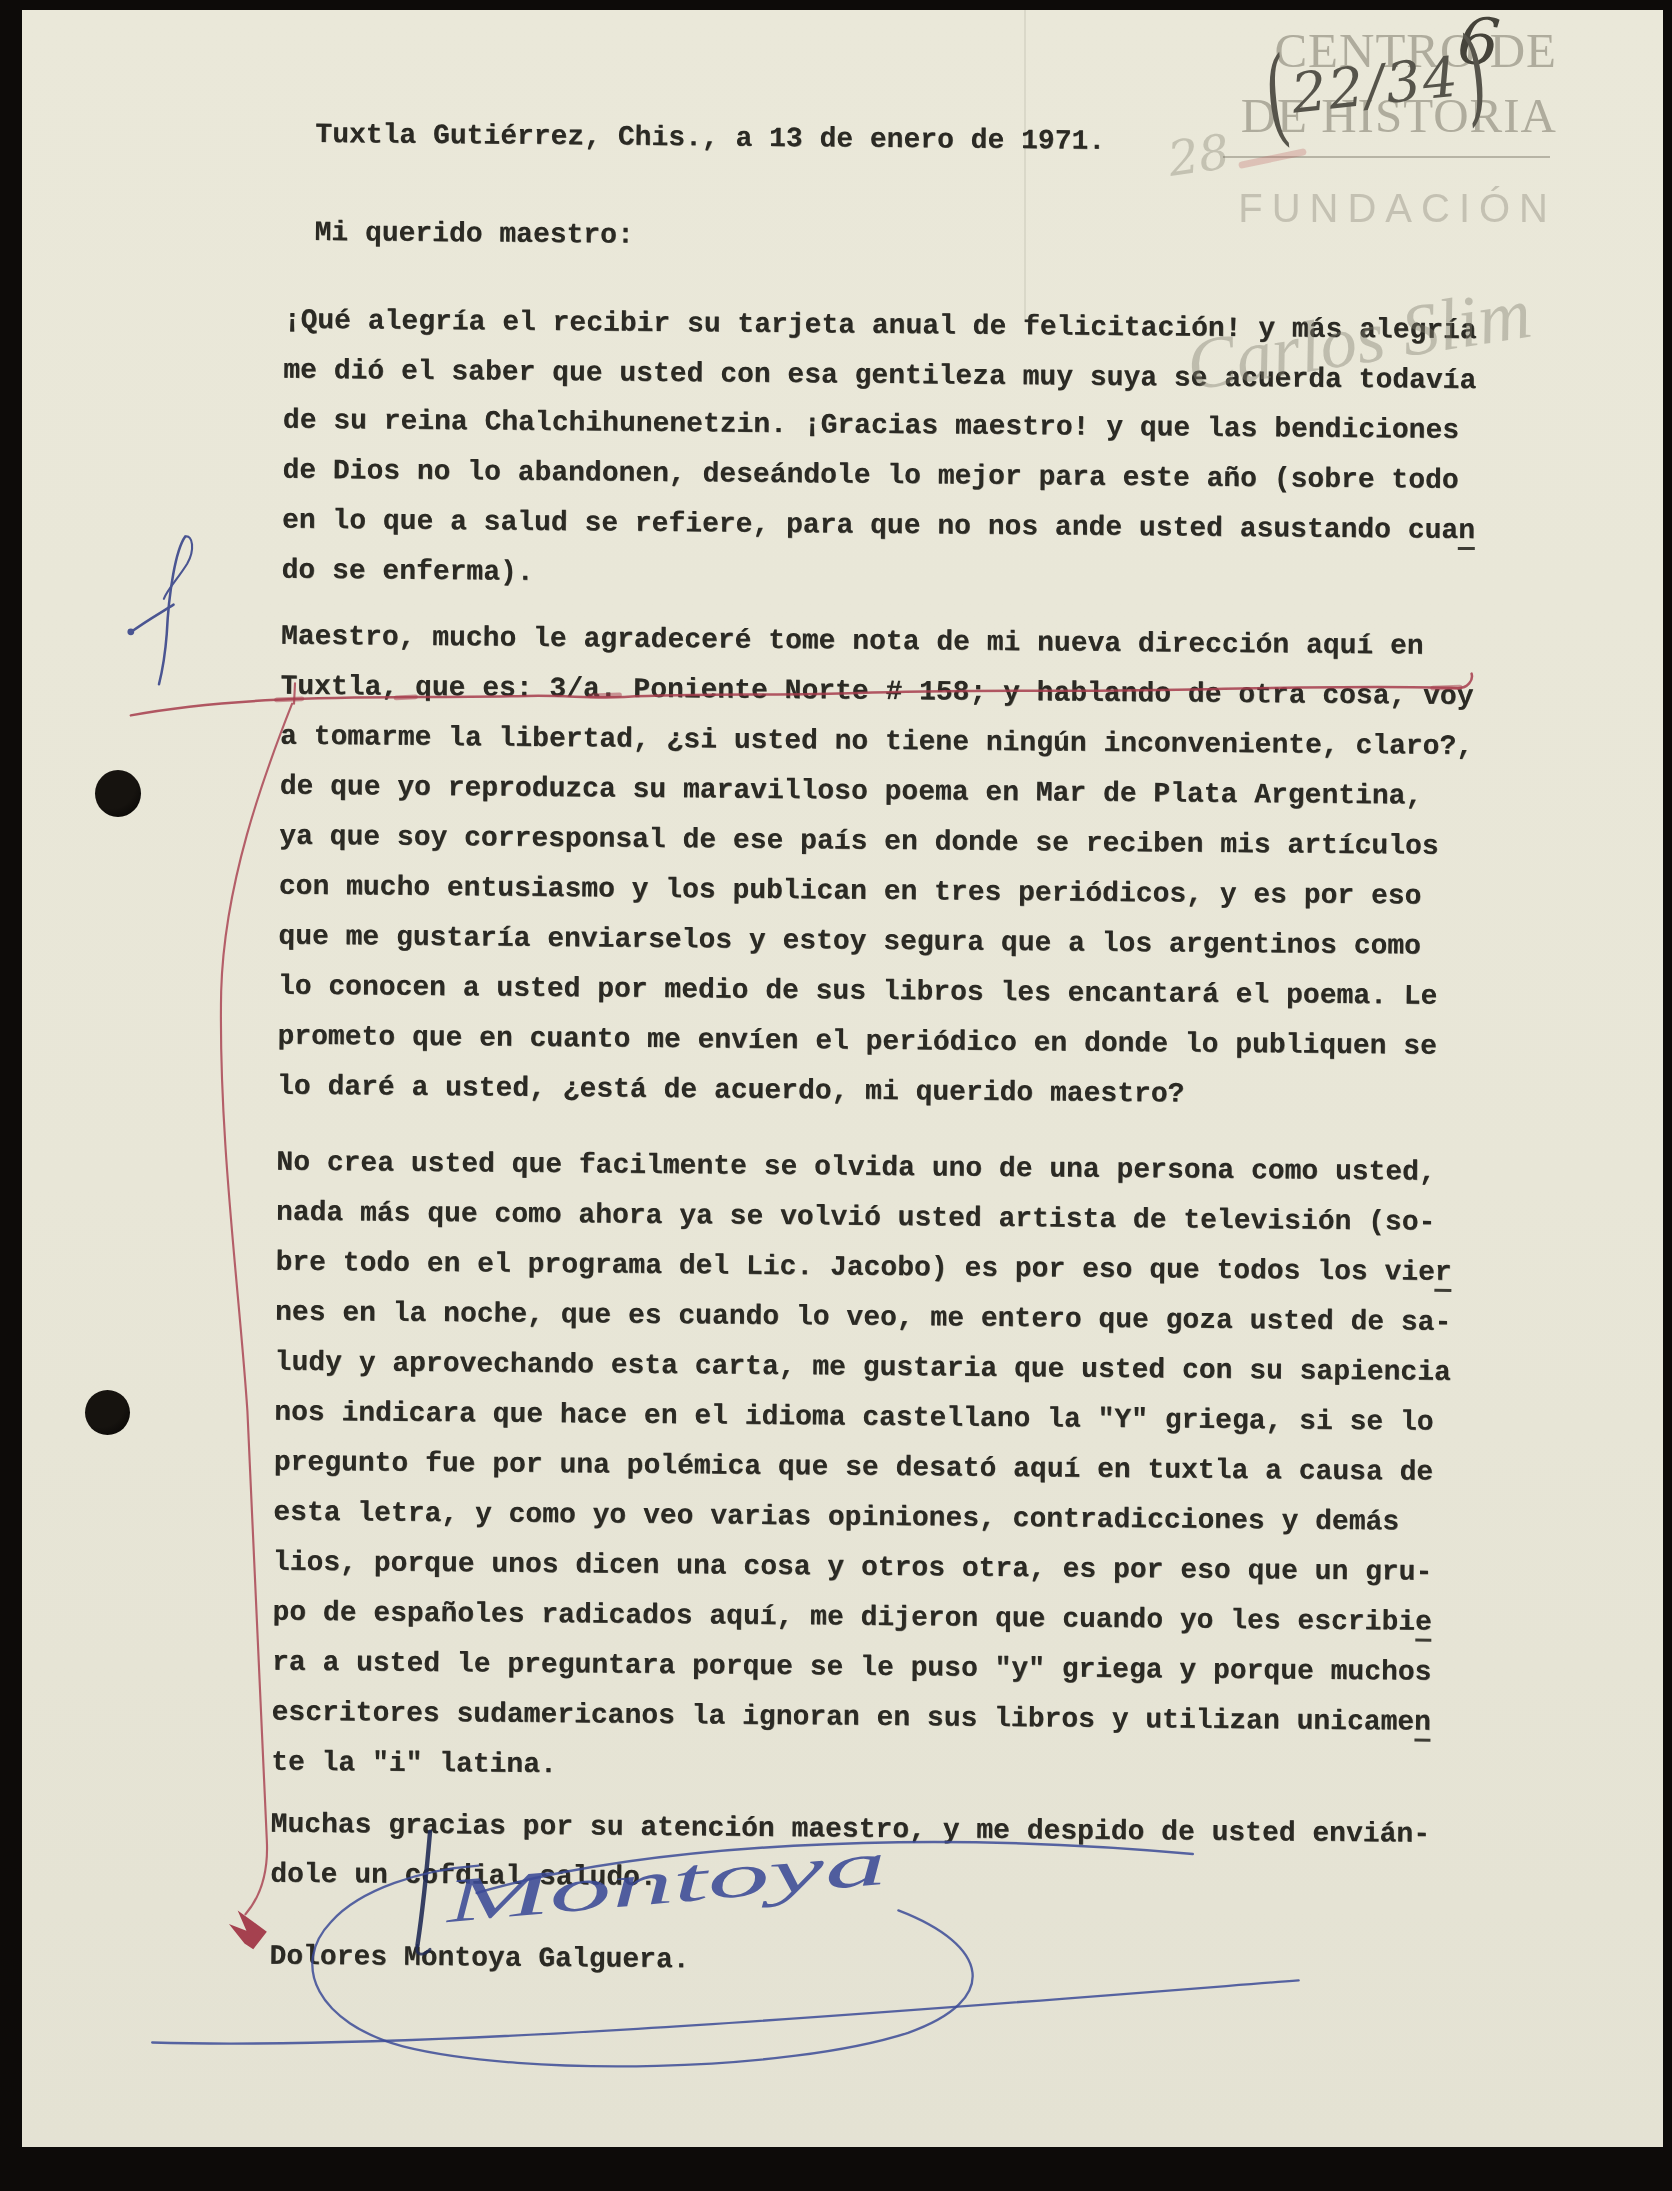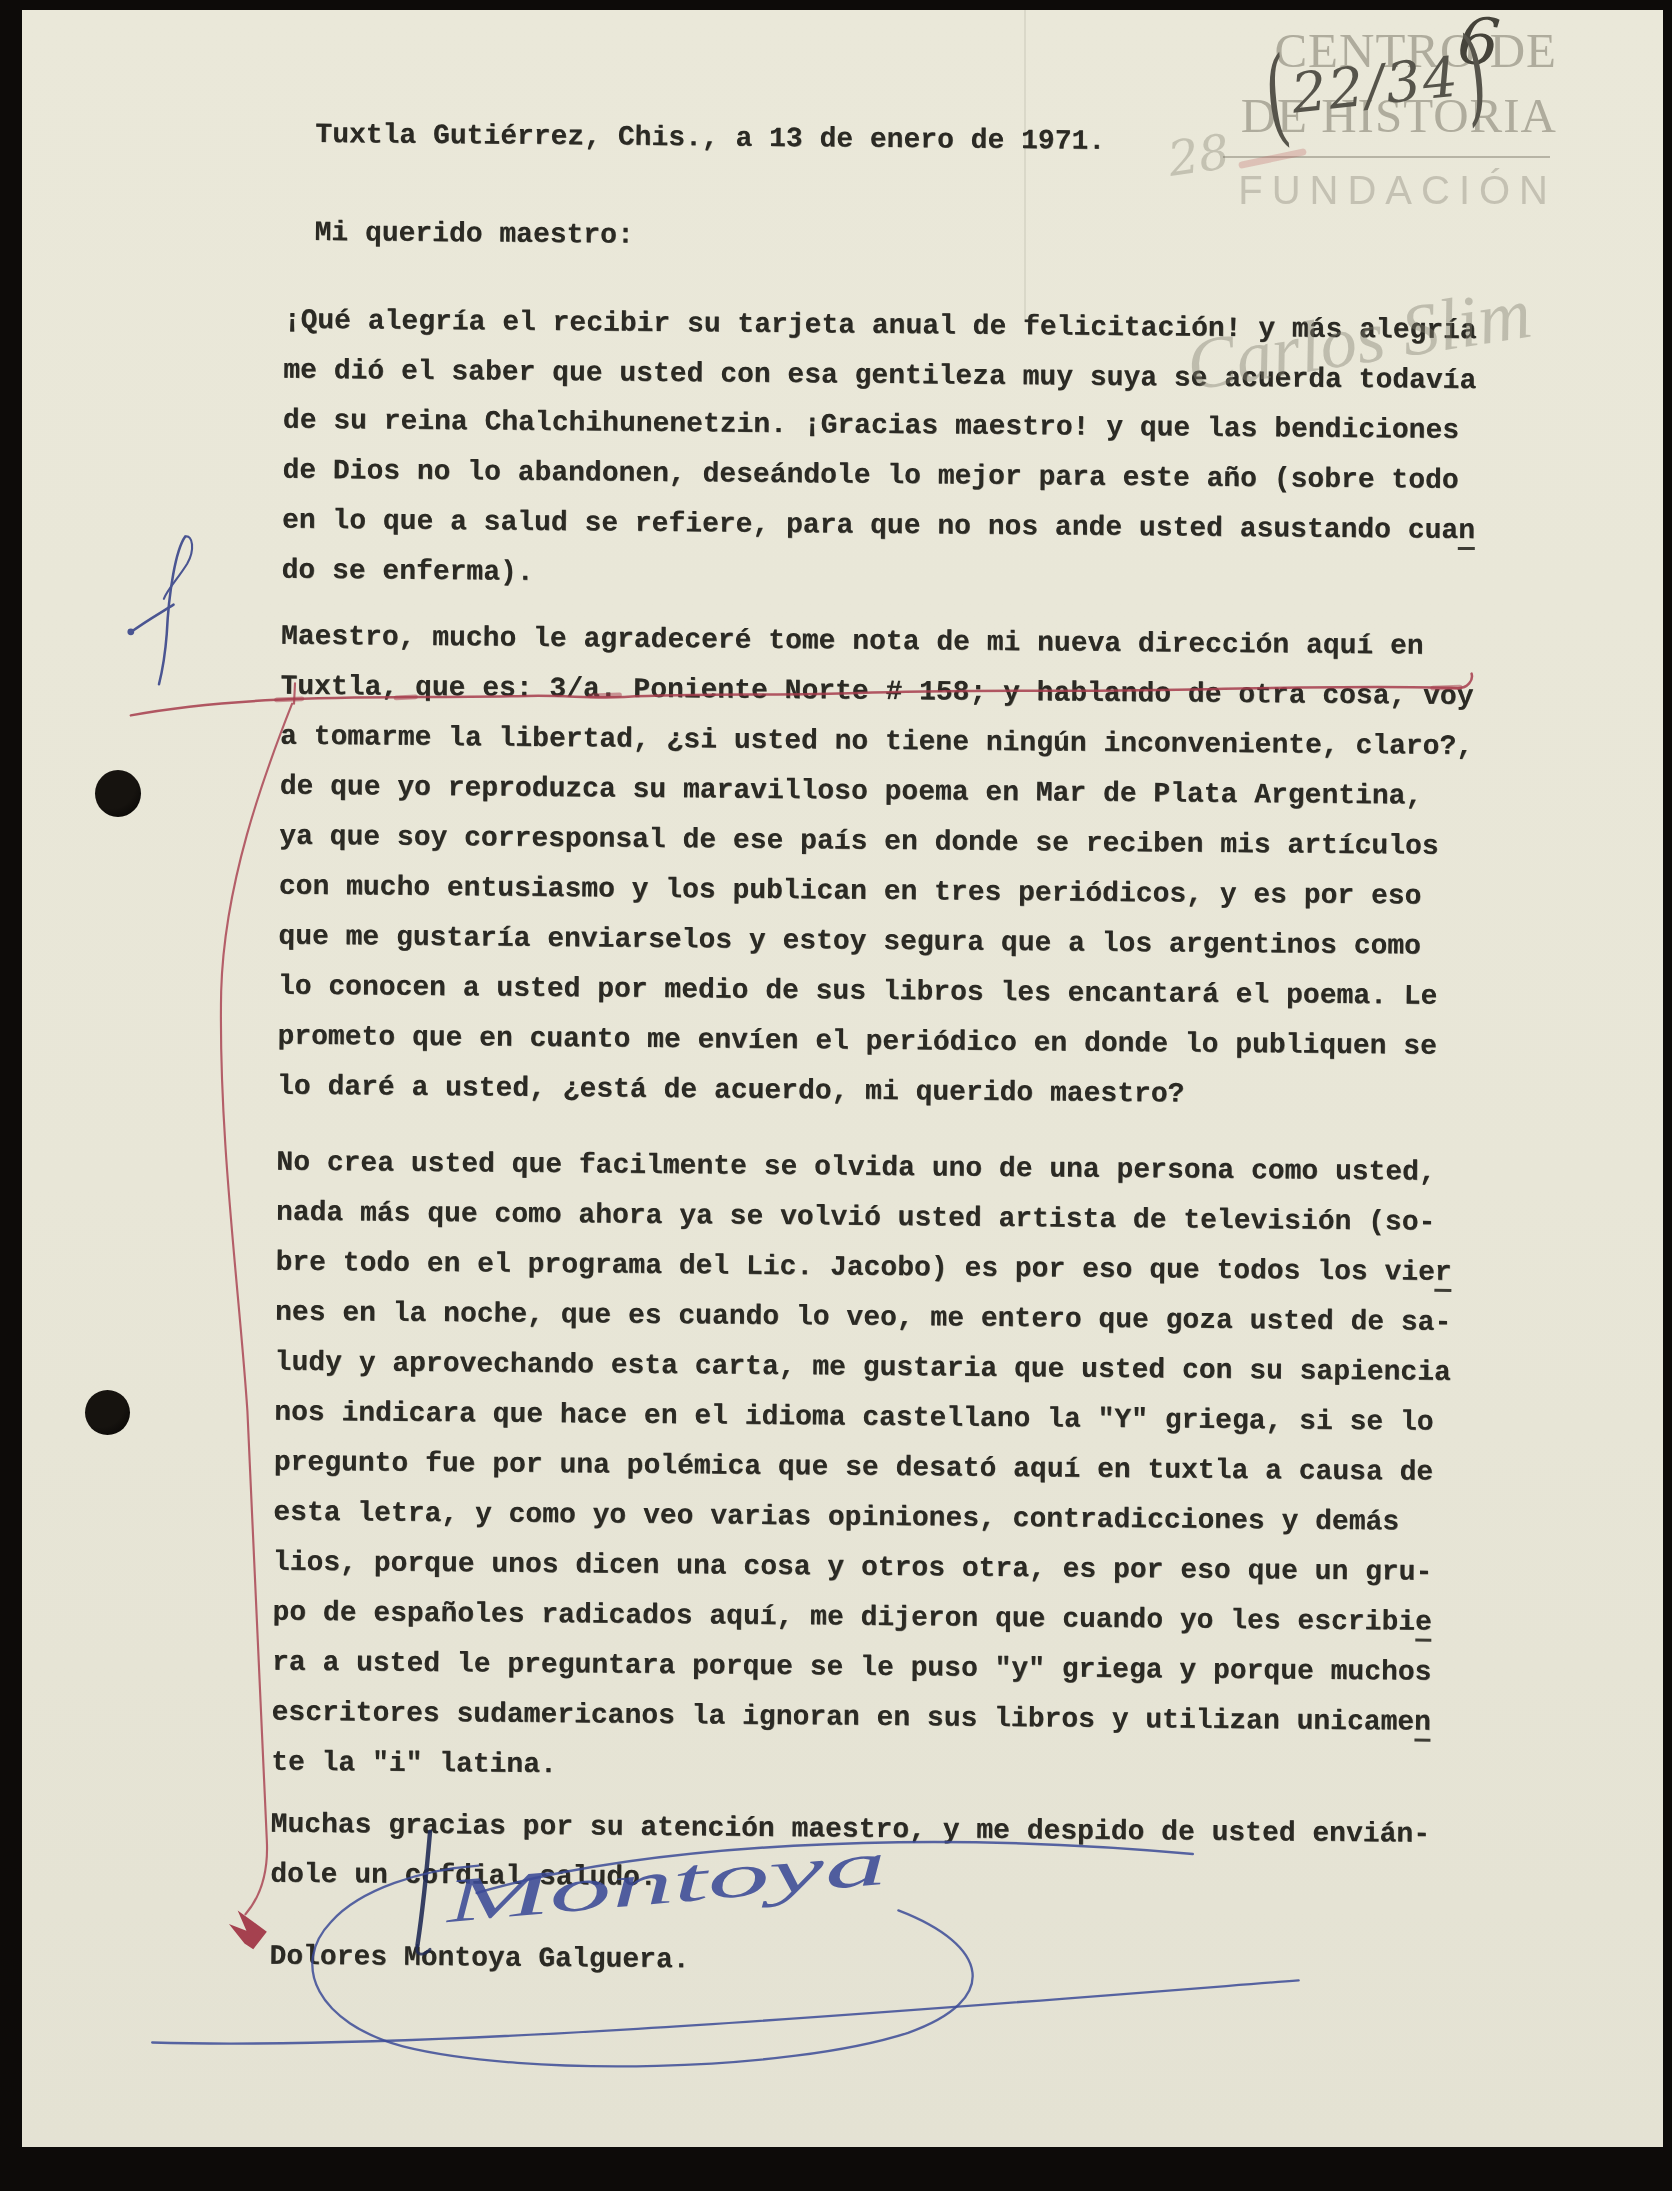--- a/index.html
+++ b/index.html
@@ -26,21 +26,21 @@
   .para:nth-child(3){margin-top:26px;}
   .para:nth-child(4){margin-top:12px;}
   .u{border-bottom:3px solid rgba(43,42,36,.9);padding-bottom:1px;}
   .typedname{position:absolute;left:255px;top:1935px;}
 
   
   .wm{position:absolute;left:1193px;top:8px;width:342px;text-align:right;
       font-family:"Liberation Serif",serif;color:rgba(125,122,108,.55);pointer-events:none;}
   .wm-line{font-size:49px;line-height:65px;letter-spacing:1px;}
   .wm-rule{margin:8px auto 0 auto;width:327px;height:2px;background:rgba(140,137,122,.55);}
-  .wm-foundation{margin-top:10px;font-family:"Liberation Sans",sans-serif;font-size:40px;
+  .wm-foundation{margin-top:28px;font-family:"Liberation Sans",sans-serif;font-size:40px;
       letter-spacing:9px;color:rgba(150,147,132,.45);}
   .wm-script{position:absolute;left:1163px;top:282px;width:416px;
       font-family:"Liberation Serif",serif;font-style:italic;font-size:73px;
       color:rgba(132,129,114,.42);transform:rotate(-9deg);pointer-events:none;}
 
   
   .hand{font-family:"DejaVu Serif",serif;pointer-events:none;}
   .pg-num{position:absolute;left:1436px;top:-6px;font-size:65px;font-style:italic;
       color:#45433a;transform:rotate(6deg);}
   .idx{position:absolute;left:1243px;top:42px;font-size:55px;color:#56544b;

